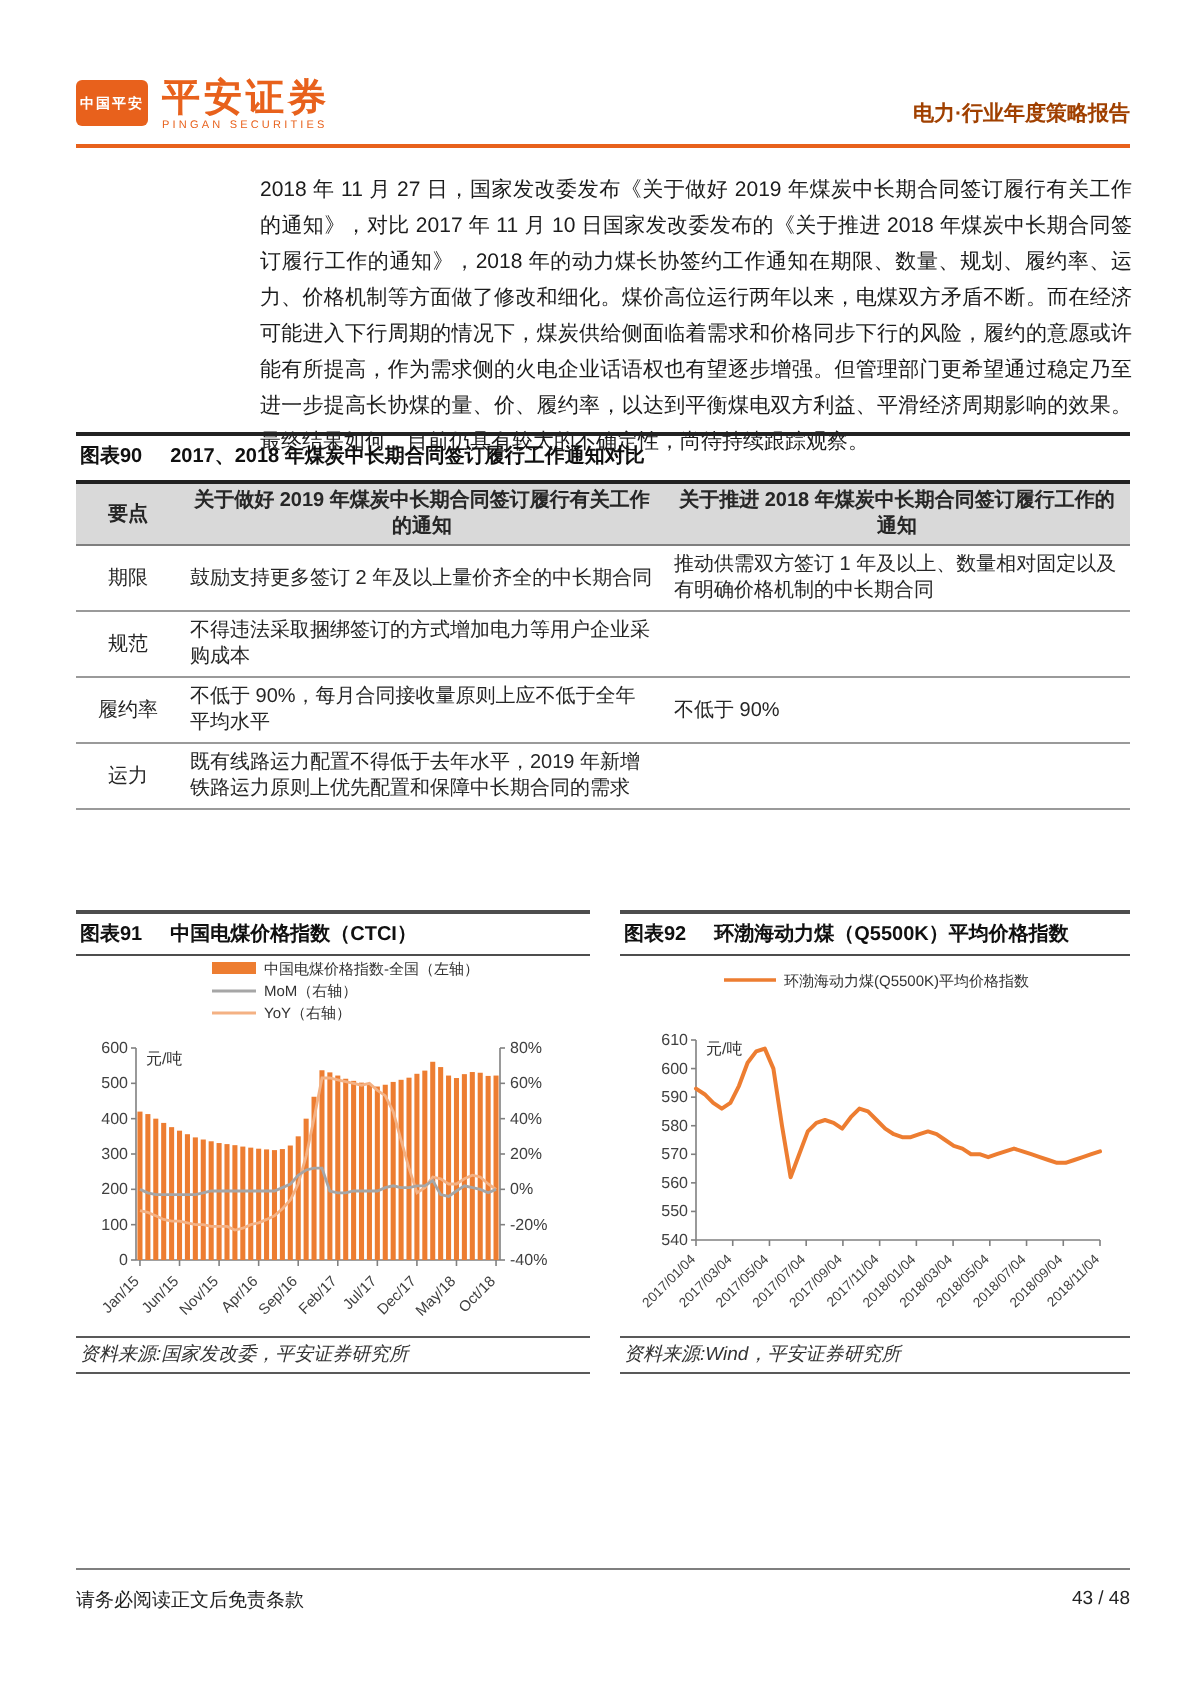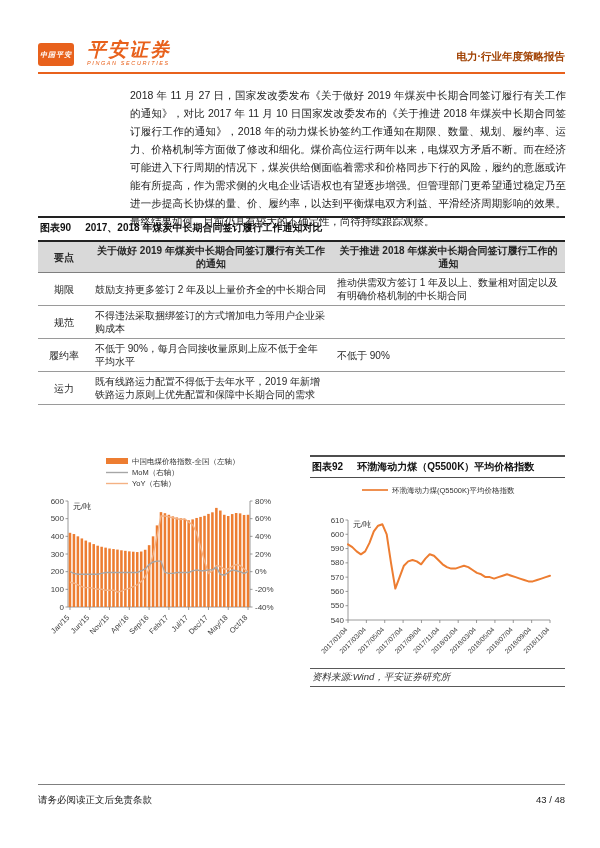--- a/index.html
+++ b/index.html
@@ -1,21 +1,21 @@
 <!DOCTYPE html>
 <html><head>
 <meta charset="utf-8">
 <style>
   html,body{margin:0;padding:0;background:#ffffff;}
   .page{position:relative;width:600px;height:848px;background:#ffffff;overflow:hidden;
         font-family:"Liberation Sans",sans-serif;color:#1c1c1c;}
   
   .header{position:absolute;left:38px;top:40px;width:527px;border-bottom:2px solid #e8611c;
           padding-bottom:6px;display:flex;justify-content:space-between;align-items:flex-end;}
-  .logo-wrap{display:flex;align-items:flex-end;gap:13px;font-style:italic;}
+  .logo-wrap{display:flex;align-items:flex-start;gap:7px;}
   .logo-badge{width:36px;height:23px;background:#e8611c;border-radius:3px;color:#fff;
               font-size:7px;font-weight:bold;display:flex;align-items:center;justify-content:center;
               letter-spacing:1px;}
   .brand{font-size:19px;font-weight:bold;color:#e8611c;letter-spacing:2px;line-height:19px;}
   .brand-en{font-size:5.5px;color:#e8611c;letter-spacing:1.6px;margin-top:1px;}
   .report-type{font-size:10.5px;font-weight:bold;color:#a04000;padding-bottom:2px;}
   
   .para{position:absolute;left:130px;top:86px;width:436px;font-size:10.5px;line-height:18px;
         text-align:justify;color:#1b1b1b;}
   
@@ -100,20 +100,23 @@
           <td class="key">运力</td>
           <td>既有线路运力配置不得低于去年水平，2019 年新增铁路运力原则上优先配置和保障中长期合同的需求</td>
           <td></td>
         </tr>
       </tbody>
     </table>
   </div>
 
   <div class="figrow">
     <div class="figcol" style="width:257px">
+      <div class="fig-title2">
+        <span class="fig-label">图表91</span><span>中国电煤价格指数（CTCI）</span>
+      </div>
       <svg id="chart1" width="257" height="190" viewBox="0 0 257 190">
           <rect x="68" y="3" width="22" height="6" fill="#ed7d31"></rect>
           <text x="94" y="9" font-size="7.5" fill="#333" font-family="Liberation Sans, sans-serif">中国电煤价格指数-全国（左轴）</text>
           <line x1="68" y1="17.5" x2="90" y2="17.5" stroke="#a6a6a6" stroke-width="1.4"></line>
           <text x="94" y="20" font-size="7.5" fill="#333" font-family="Liberation Sans, sans-serif">MoM（右轴）</text>
           <line x1="68" y1="28.5" x2="90" y2="28.5" stroke="#f4b183" stroke-width="1.4"></line>
           <text x="94" y="31" font-size="7.5" fill="#333" font-family="Liberation Sans, sans-serif">YoY（右轴）</text>
           <line x1="30" y1="46" x2="30" y2="152" stroke="#808080" stroke-width="0.8"></line>
           <line x1="30" y1="152" x2="212" y2="152" stroke="#808080" stroke-width="0.8"></line>
           <line x1="212" y1="46" x2="212" y2="152" stroke="#808080" stroke-width="0.8"></line>
@@ -208,20 +211,21 @@
           <text x="130.89130434782606" y="163" font-size="7.5" fill="#404040" font-family="Liberation Sans, sans-serif" text-anchor="end" transform="rotate(-45 130.89130434782606 163)">Feb/17</text>
           <line x1="150.67391304347825" y1="152" x2="150.67391304347825" y2="155" stroke="#808080" stroke-width="0.8"></line>
           <text x="150.67391304347825" y="163" font-size="7.5" fill="#404040" font-family="Liberation Sans, sans-serif" text-anchor="end" transform="rotate(-45 150.67391304347825 163)">Jul/17</text>
           <line x1="170.45652173913044" y1="152" x2="170.45652173913044" y2="155" stroke="#808080" stroke-width="0.8"></line>
           <text x="170.45652173913044" y="163" font-size="7.5" fill="#404040" font-family="Liberation Sans, sans-serif" text-anchor="end" transform="rotate(-45 170.45652173913044 163)">Dec/17</text>
           <line x1="190.2391304347826" y1="152" x2="190.2391304347826" y2="155" stroke="#808080" stroke-width="0.8"></line>
           <text x="190.2391304347826" y="163" font-size="7.5" fill="#404040" font-family="Liberation Sans, sans-serif" text-anchor="end" transform="rotate(-45 190.2391304347826 163)">May/18</text>
           <line x1="210.02173913043478" y1="152" x2="210.02173913043478" y2="155" stroke="#808080" stroke-width="0.8"></line>
           <text x="210.02173913043478" y="163" font-size="7.5" fill="#404040" font-family="Liberation Sans, sans-serif" text-anchor="end" transform="rotate(-45 210.02173913043478 163)">Oct/18</text>
         </svg>
+      <div class="chart-source">资料来源:国家发改委，平安证券研究所</div>
     </div>
     <div class="figcol" style="width:255px">
       <div class="fig-title2">
         <span class="fig-label">图表92</span><span>环渤海动力煤（Q5500K）平均价格指数</span>
       </div>
       <svg id="chart2" width="255" height="190" viewBox="0 0 255 190">
           <line x1="52" y1="12" x2="78" y2="12" stroke="#ed7d31" stroke-width="1.7"></line>
           <text x="82" y="15" font-size="7.5" fill="#333" font-family="Liberation Sans, sans-serif">环渤海动力煤(Q5500K)平均价格指数</text>
           <line x1="38" y1="42" x2="38" y2="142" stroke="#808080" stroke-width="0.8"></line>
           <line x1="38" y1="142" x2="240" y2="142" stroke="#808080" stroke-width="0.8"></line>

